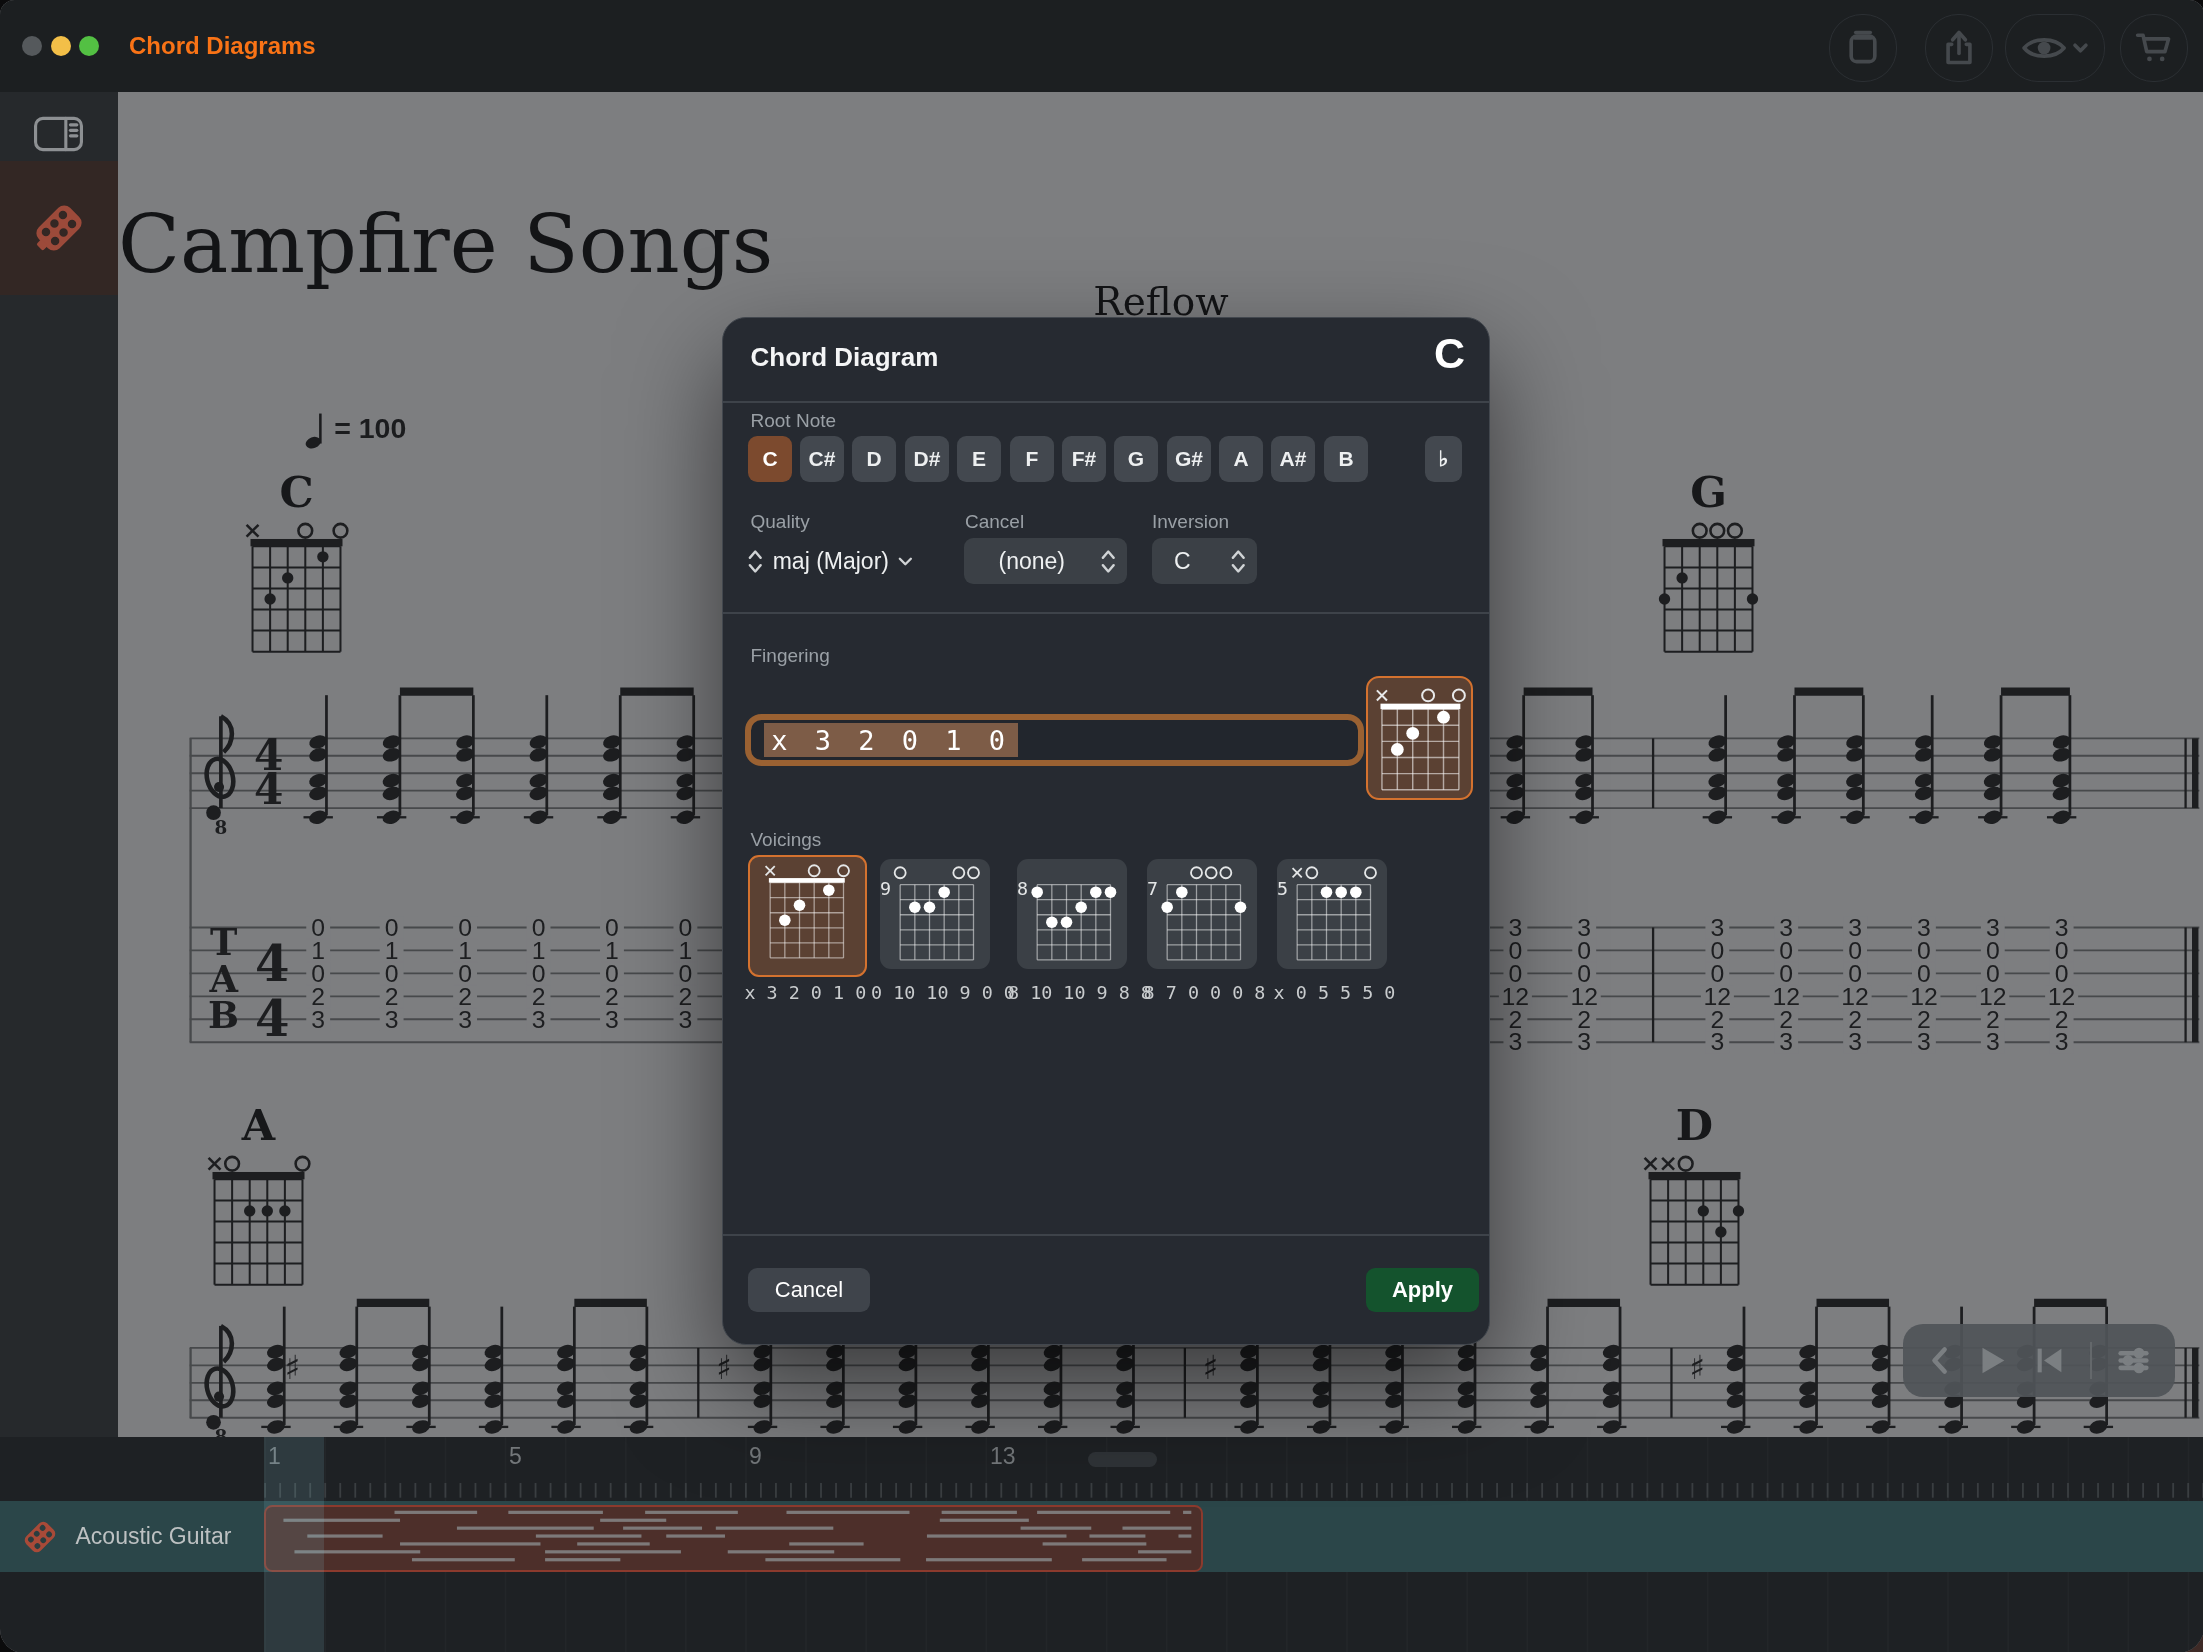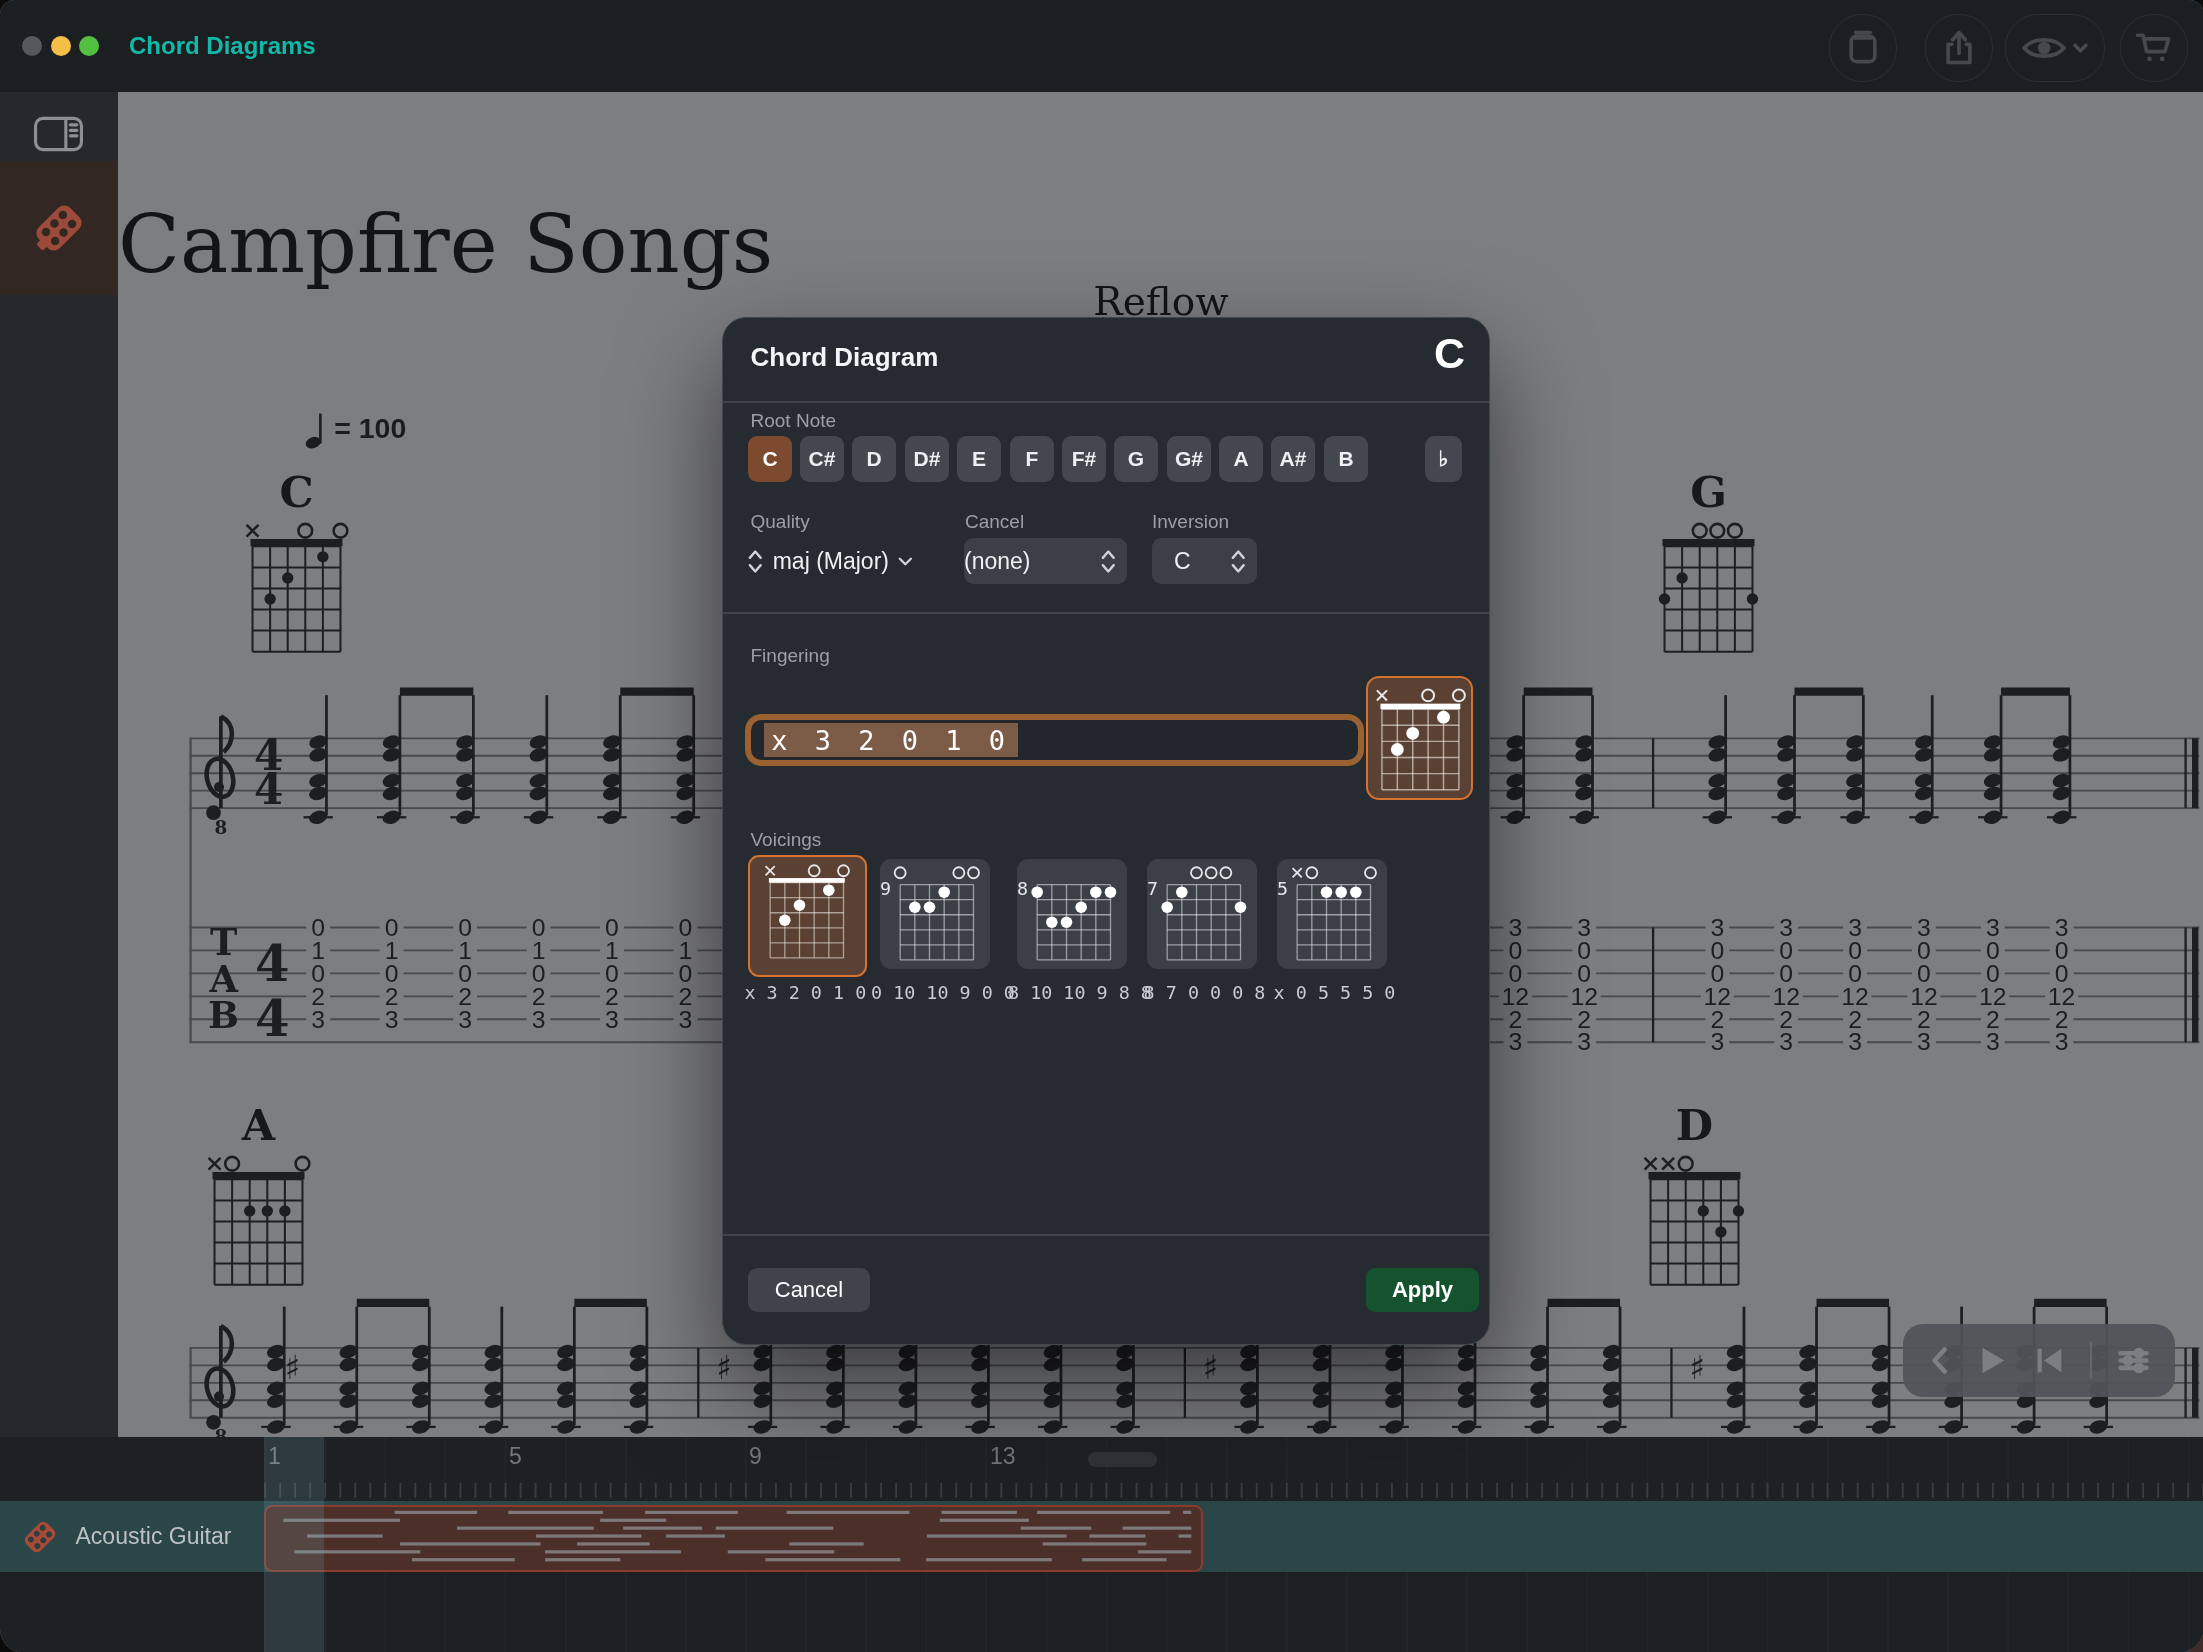--- a/index.html
+++ b/index.html
@@ -7,21 +7,21 @@
          font-family:"Liberation Sans", sans-serif;}
   .corner-frag{position:absolute;right:0;bottom:0;width:119px;height:83px;background:#3e2a26;}
   .corner-frag span{position:absolute;right:5.5px;bottom:1.8px;color:#b5b0ab;font-size:24px;}
   .app{position:absolute;left:0;top:0;width:2204px;height:1653px;background:#7d7e80;
        border-radius:14.7px 14.7px 26px 24px;overflow:hidden;}
 
   
   .titlebar{position:absolute;left:0;top:0;width:2204px;height:92px;background:#1c1f21;}
   .light{position:absolute;top:36px;width:20px;height:20px;border-radius:50%;}
   .win-title{position:absolute;left:129px;top:0;height:92px;line-height:92px;
-             color:#14b8a6;font-size:24px;font-weight:600;}
+             color:#f97316;font-size:24px;font-weight:600;}
   .tb{position:absolute;top:13.8px;width:66px;height:66px;border:1.8px solid #2b2f33;border-radius:33px;
       display:flex;align-items:center;justify-content:center;background:transparent;}
   .tb.wide{width:98px;}
   .tb svg{stroke:#45494d;fill:none;stroke-width:4;stroke-linecap:round;stroke-linejoin:round;}
 
   
   .sidebar{position:absolute;left:0;top:92px;width:118px;height:1345px;background:#26292c;}
   .panel-btn{position:absolute;left:31px;top:20px;width:55px;height:44px;}
   .track-tile{position:absolute;left:0;top:69px;width:118px;height:134px;background:#332724;
               display:flex;align-items:center;justify-content:center;}
@@ -1038,21 +1038,21 @@
           <path d="M3 12 L9 5 L15 12"></path>
             <path d="M3 20 L9 27 L15 20"></path>
         </svg>
         <span>maj (Major)</span>
         <svg width="14.7" height="11" viewBox="0 0 16 12">
           <path d="M2 3 L8 9 L14 3"></path>
         </svg>
       </div>
 
       <div class="box-select" style="left:241px;width:163px;">
-        <span style="flex:1;text-align:left;">(none)</span>
+        <span style="flex:1;text-align:center;">(none)</span>
         <span class="stepper" style="margin-right:11px;display:flex;">
           <svg width="16.5" height="29" viewBox="0 0 18 32">
               <path d="M3 12 L9 5 L15 12"></path>
               <path d="M3 20 L9 27 L15 20"></path>
             </svg>
         </span>
       </div>
       <div class="box-select" style="left:429px;width:105px;">
         <span style="margin-left:22px;flex:1;">C</span>
         <span class="stepper" style="margin-right:11px;display:flex;">

